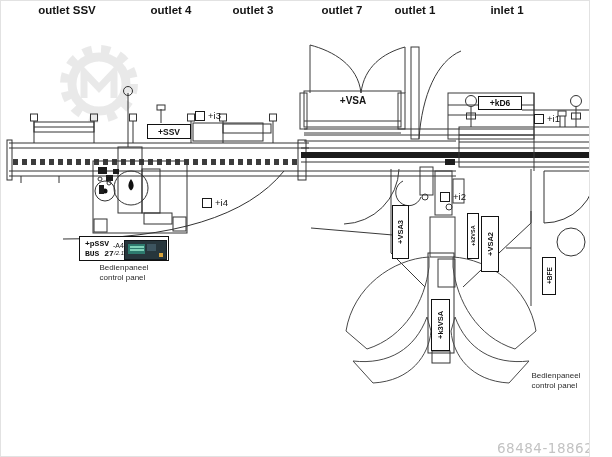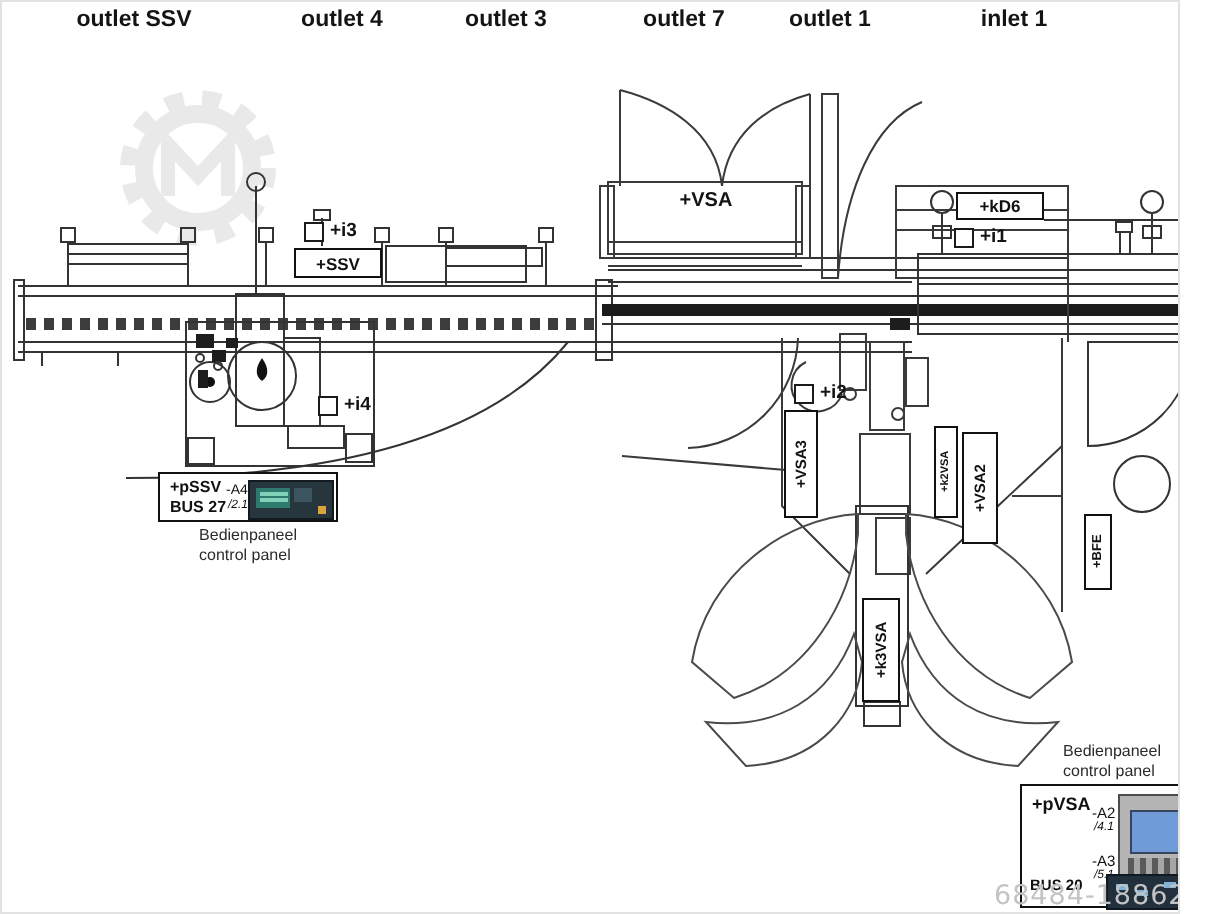--- a/index.html
+++ b/index.html
@@ -8,21 +8,21 @@
     font-family:"Liberation Sans", sans-serif; overflow:hidden;
     border:1px solid #e2e2e2; box-sizing:border-box;
   }
   .art{position:absolute;left:0;top:0;}
   .lbl-top{
     position:absolute; top:3px; transform:translateX(-50%);
     font-weight:bold; font-size:11.5px; color:#141414; white-space:nowrap;
   }
   .marker{
     position:absolute; display:flex; align-items:center; gap:3px;
-    font-weight:bold; font-size:9.5px; color:#141414;
+    font-weight:normal; font-size:9.5px; color:#141414;margin-left:43px;
   }
   .marker .sq{width:8px;height:8px;border:1.5px solid #1a1a1a;background:#fff;flex:0 0 auto;}
   .bx{
     position:absolute; border:1.6px solid #111; background:#fff;
     display:flex; align-items:center; justify-content:center;
     font-weight:bold; font-size:8.5px; color:#111; box-sizing:border-box;
     white-space:nowrap;
   }
   .plain-lbl{
     position:absolute; transform:translateX(-50%);
@@ -34,21 +34,21 @@
     letter-spacing:.3px; white-space:nowrap;
   }
   .caption{
     position:absolute; transform:translateX(-50%); text-align:left;
     font-size:8px; line-height:9.5px; color:#2b2b2b; white-space:nowrap;
   }
   .panel-box{
     position:absolute; border:1.8px solid #111; background:#fff; box-sizing:border-box;
   }
   .panel-box .t{position:absolute; white-space:nowrap; color:#111;}
-  .bold{font-weight:bold;}
+  .bold{font-weight:bold;font-family:Liberation Mono, monospace;}
   
   .hmi-left{position:absolute; left:44px; top:3px; width:41px; height:18px;
     background:#27363c; border:1px solid #13191d;}
   .hmi-left .scr{position:absolute;left:3px;top:3px;width:17px;height:10px;background:#2e7a6e;}
   .hmi-left .scr i{display:block;height:2px;margin:1.5px 1.5px 0;background:#7fd2b8;}
   .hmi-left .dot{position:absolute;right:3px;bottom:2px;width:4px;height:4px;background:#d9a43c;}
   .hmi-left .k{position:absolute;right:10px;top:3px;width:9px;height:7px;background:#3d5560;}
   
   .hmi-right{position:absolute; left:48px; top:4px; width:37px; height:53px;
     background:#b4b4b4; border:1px solid #4c4c4c;}
@@ -219,21 +219,21 @@
   <div class="lbl-top" style="left:170px">outlet 4</div>
   <div class="lbl-top" style="left:252px">outlet 3</div>
   <div class="lbl-top" style="left:341px">outlet 7</div>
   <div class="lbl-top" style="left:414px">outlet 1</div>
   <div class="lbl-top" style="left:506px">inlet 1</div>
 
   <div class="marker" style="left:151px; top:109px">
     <span class="sq"></span>
     <span>+i3</span>
   </div>
-  <div class="marker" style="left:476px; top:112px">
+  <div class="marker" style="left:490px; top:112px">
     <span class="sq"></span>
     <span>+i1</span>
   </div>
   <div class="marker" style="left:396px; top:190px">
     <span class="sq"></span>
     <span>+i2</span>
   </div>
   <div class="marker" style="left:158px; top:196px">
     <span class="sq"></span>
     <span>+i4</span>
@@ -265,36 +265,17 @@
   </div>
   <div class="caption" style="left:123px; top:262px">
     <div>Bedienpaneel</div>
     <div>control panel</div>
   </div>
 
   <div class="caption" style="left:555px; top:370px">
     <div>Bedienpaneel</div>
     <div>control panel</div>
   </div>
-  <div class="panel-box" style="left:509px; top:391px; width:88px; height:62px">
-    <span class="t bold" style="left:5px; top:4px; font-size:9px">+pVSA</span>
-    <span class="t" style="left:35px; top:9px; font-size:7.5px">-A2</span>
-    <span class="t" style="left:36px; top:18px; font-size:6px; font-style:italic">/4.1</span>
-    <span class="t" style="left:35px; top:33px; font-size:7.5px">-A3</span>
-    <span class="t" style="left:36px; top:42px; font-size:6px; font-style:italic">/5.1</span>
-    <span class="t bold" style="left:4px; top:45px; font-size:7.5px">BUS 20</span>
-    <div class="hmi-right">
-      <span class="scr"></span>
-      <span class="keys"></span>
-      <span class="side"></span>
-      <span class="strip"></span>
-    </div>
-    <div class="hmi-dark">
-      <i style="left:4px;top:4px"></i>
-        <i style="left:14px;top:7px"></i>
-        <i style="left:28px;top:3px"></i>
-    </div>
-  </div>
 
 
   <div class="wm-id">68484-18862671</div>
 
 </div>
 
 </body></html>

